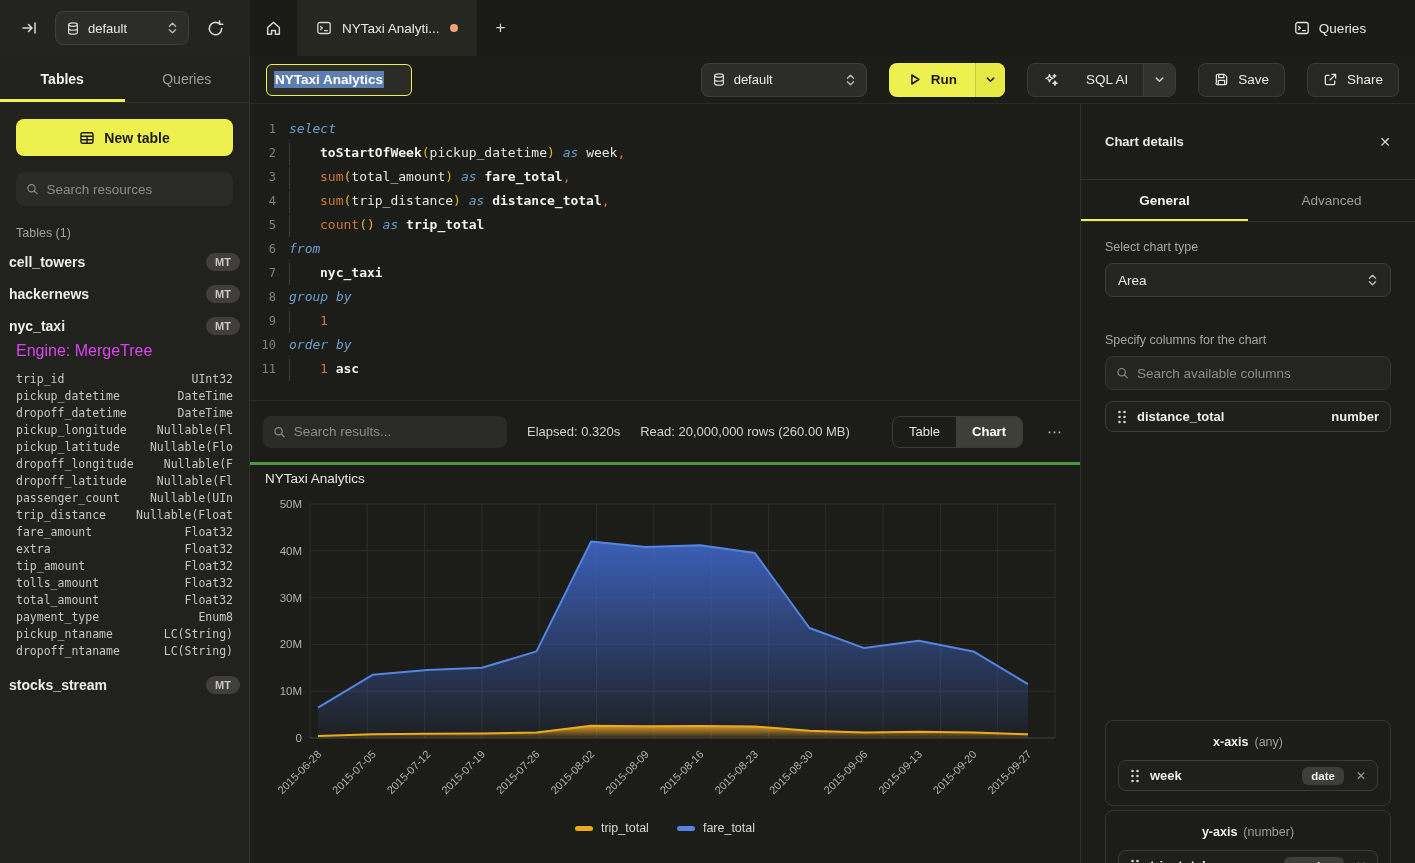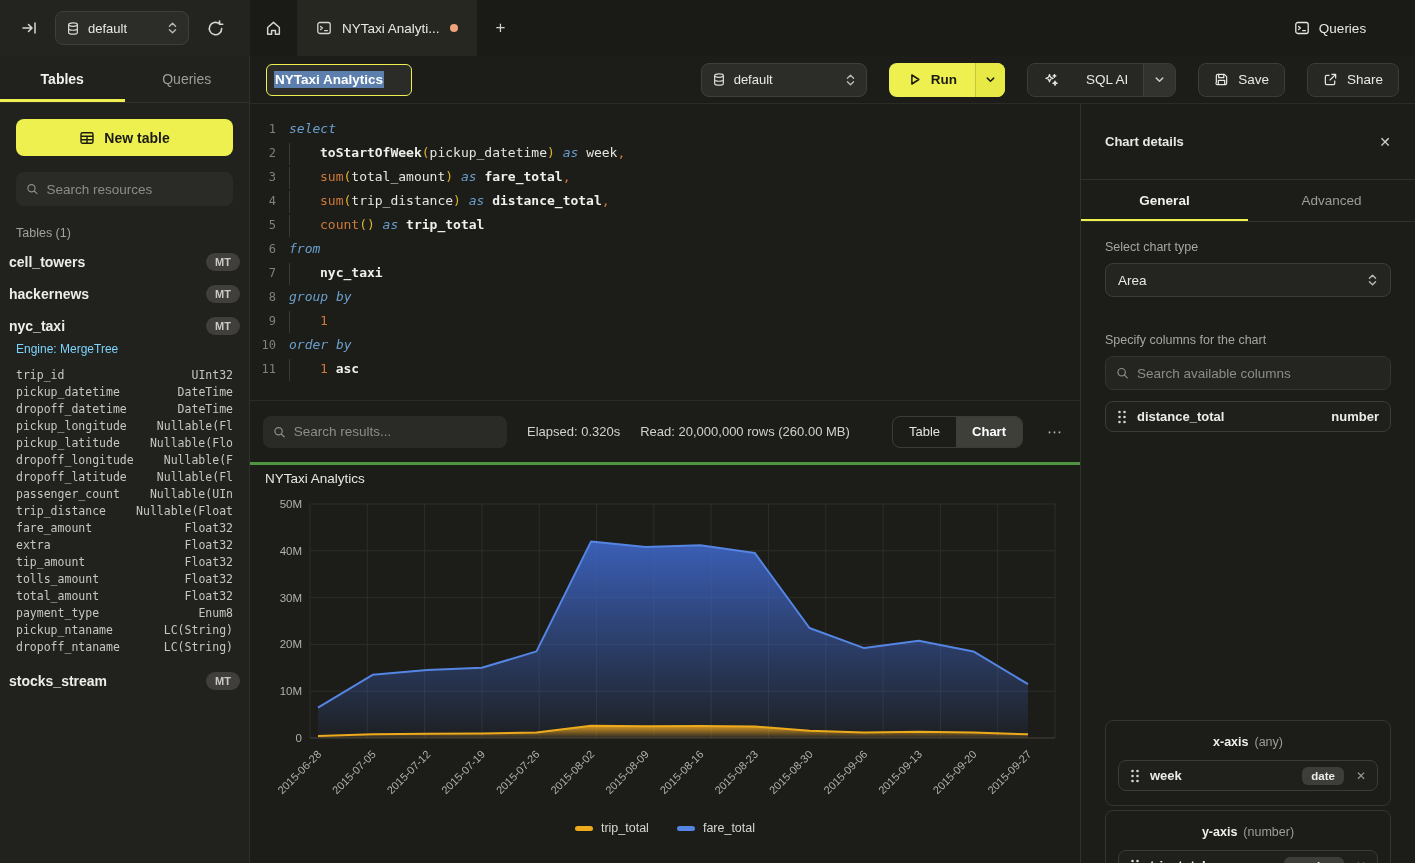--- a/index.html
+++ b/index.html
@@ -36,21 +36,21 @@
   .side-search { margin:0 16px; height:34px; display:flex; align-items:center; gap:8px; padding:0 10px;
     background:#2a2a27; border-radius:8px; }
   .side-search input, .res-search input, .p-search input { background:transparent; border:none; outline:none;
     color:#e9e9e3; font-size:13.5px; width:100%; font-family:"Liberation Sans",sans-serif; }
   .side-search input::placeholder, .res-search input::placeholder, .p-search input::placeholder { color:#8d8d87; }
   .section-lbl { margin:20px 16px 6px; font-size:12.5px; color:#a2a29c; }
   .tbl-row { display:flex; align-items:center; justify-content:space-between; padding:7px 9px; cursor:pointer; }
   .tbl-name { font-size:14px; font-weight:bold; color:#ededE7; }
   .mt-badge { background:#413f3c; color:#c9c9c3; font-size:11px; font-weight:bold;
     padding:3px 9px; border-radius:10px; }
-  .tbl-engine { padding:0 16px 8px; font-size:12px; color:#7dd3fc; }
+  .tbl-engine { padding:0 16px 8px; font-size:16px; color:#d946ef; }
   .cols { padding:2px 0 10px; }
   .col-row { display:flex; justify-content:space-between; padding:1.5px 16px;
     font-family:"DejaVu Sans Mono", monospace; font-size:11.5px; color:#c7c7c1; white-space:nowrap; overflow:hidden; }
   .col-type { margin-left:6px; }
 
   
   .hdr-row { position:absolute; left:250px; top:56px; right:0; height:48px; background:#1c1c19;
     display:flex; align-items:center; gap:22px; padding:0 16px; border-bottom:1px solid #2b2b27; }
   .title-input { width:146px; height:32px; border:1.5px solid #eef04f; border-radius:6px; background:#2b2b28;
     display:flex; align-items:center; padding:0 7px; cursor:text; }

